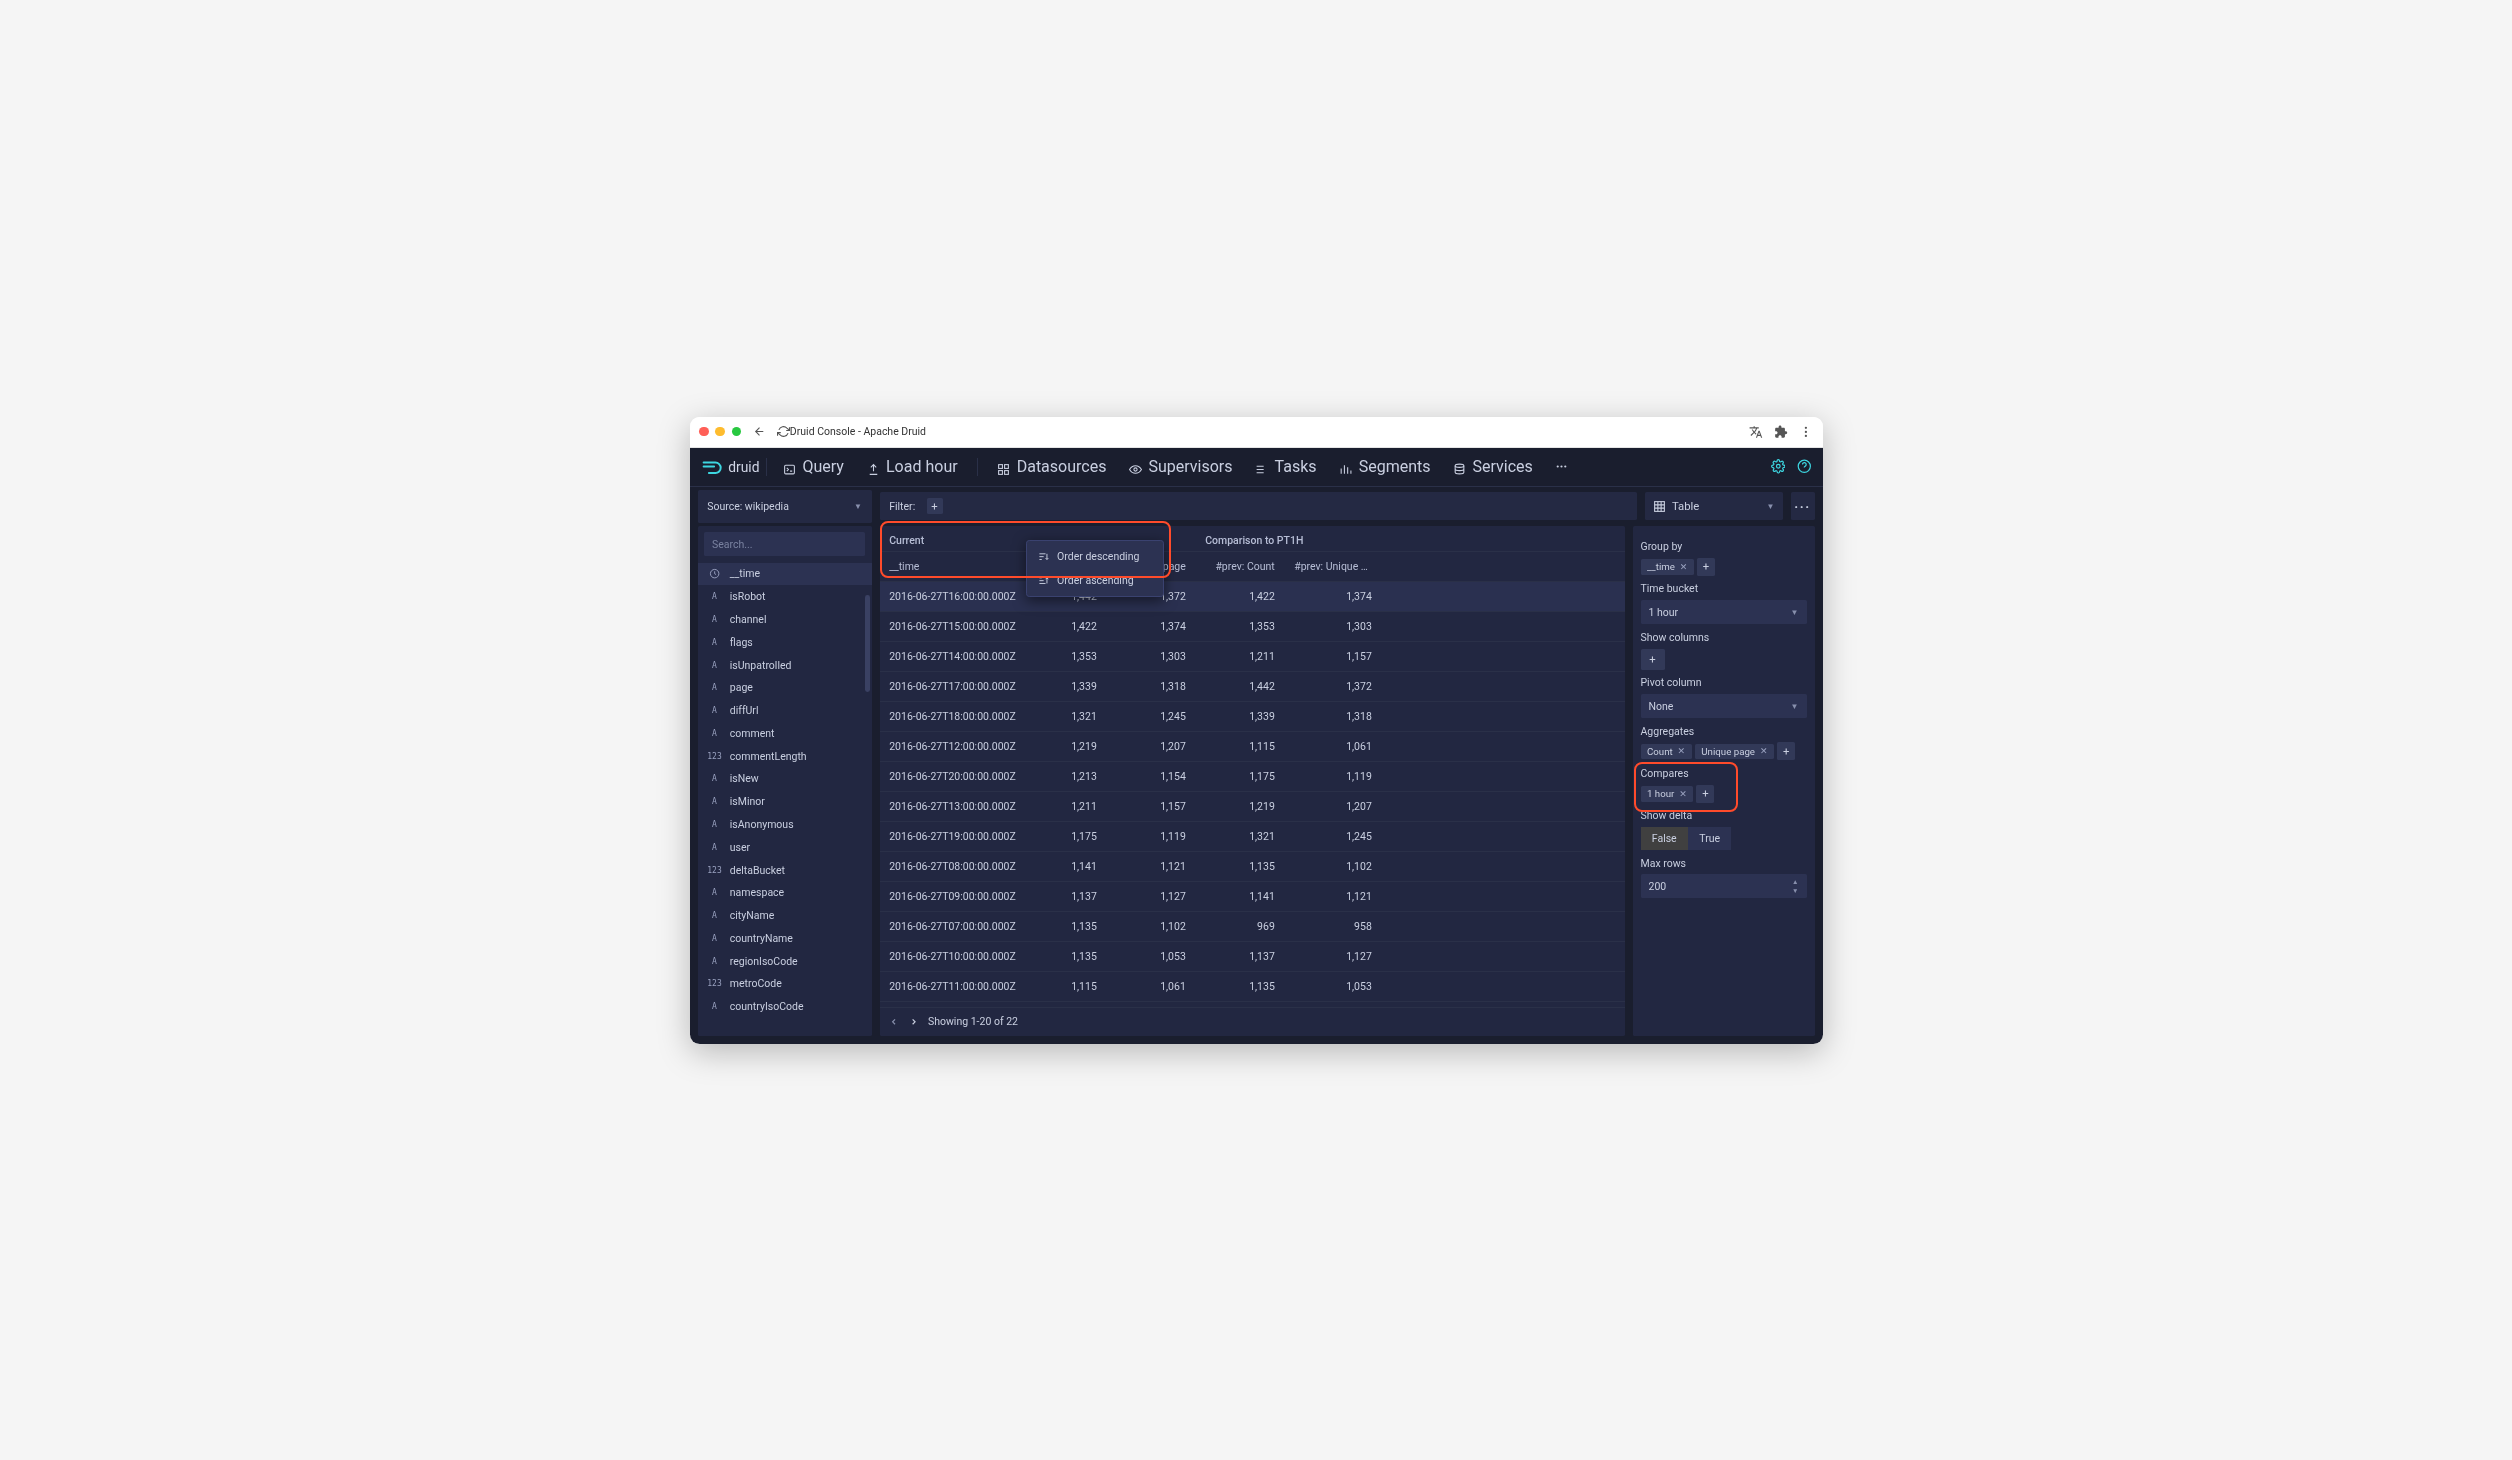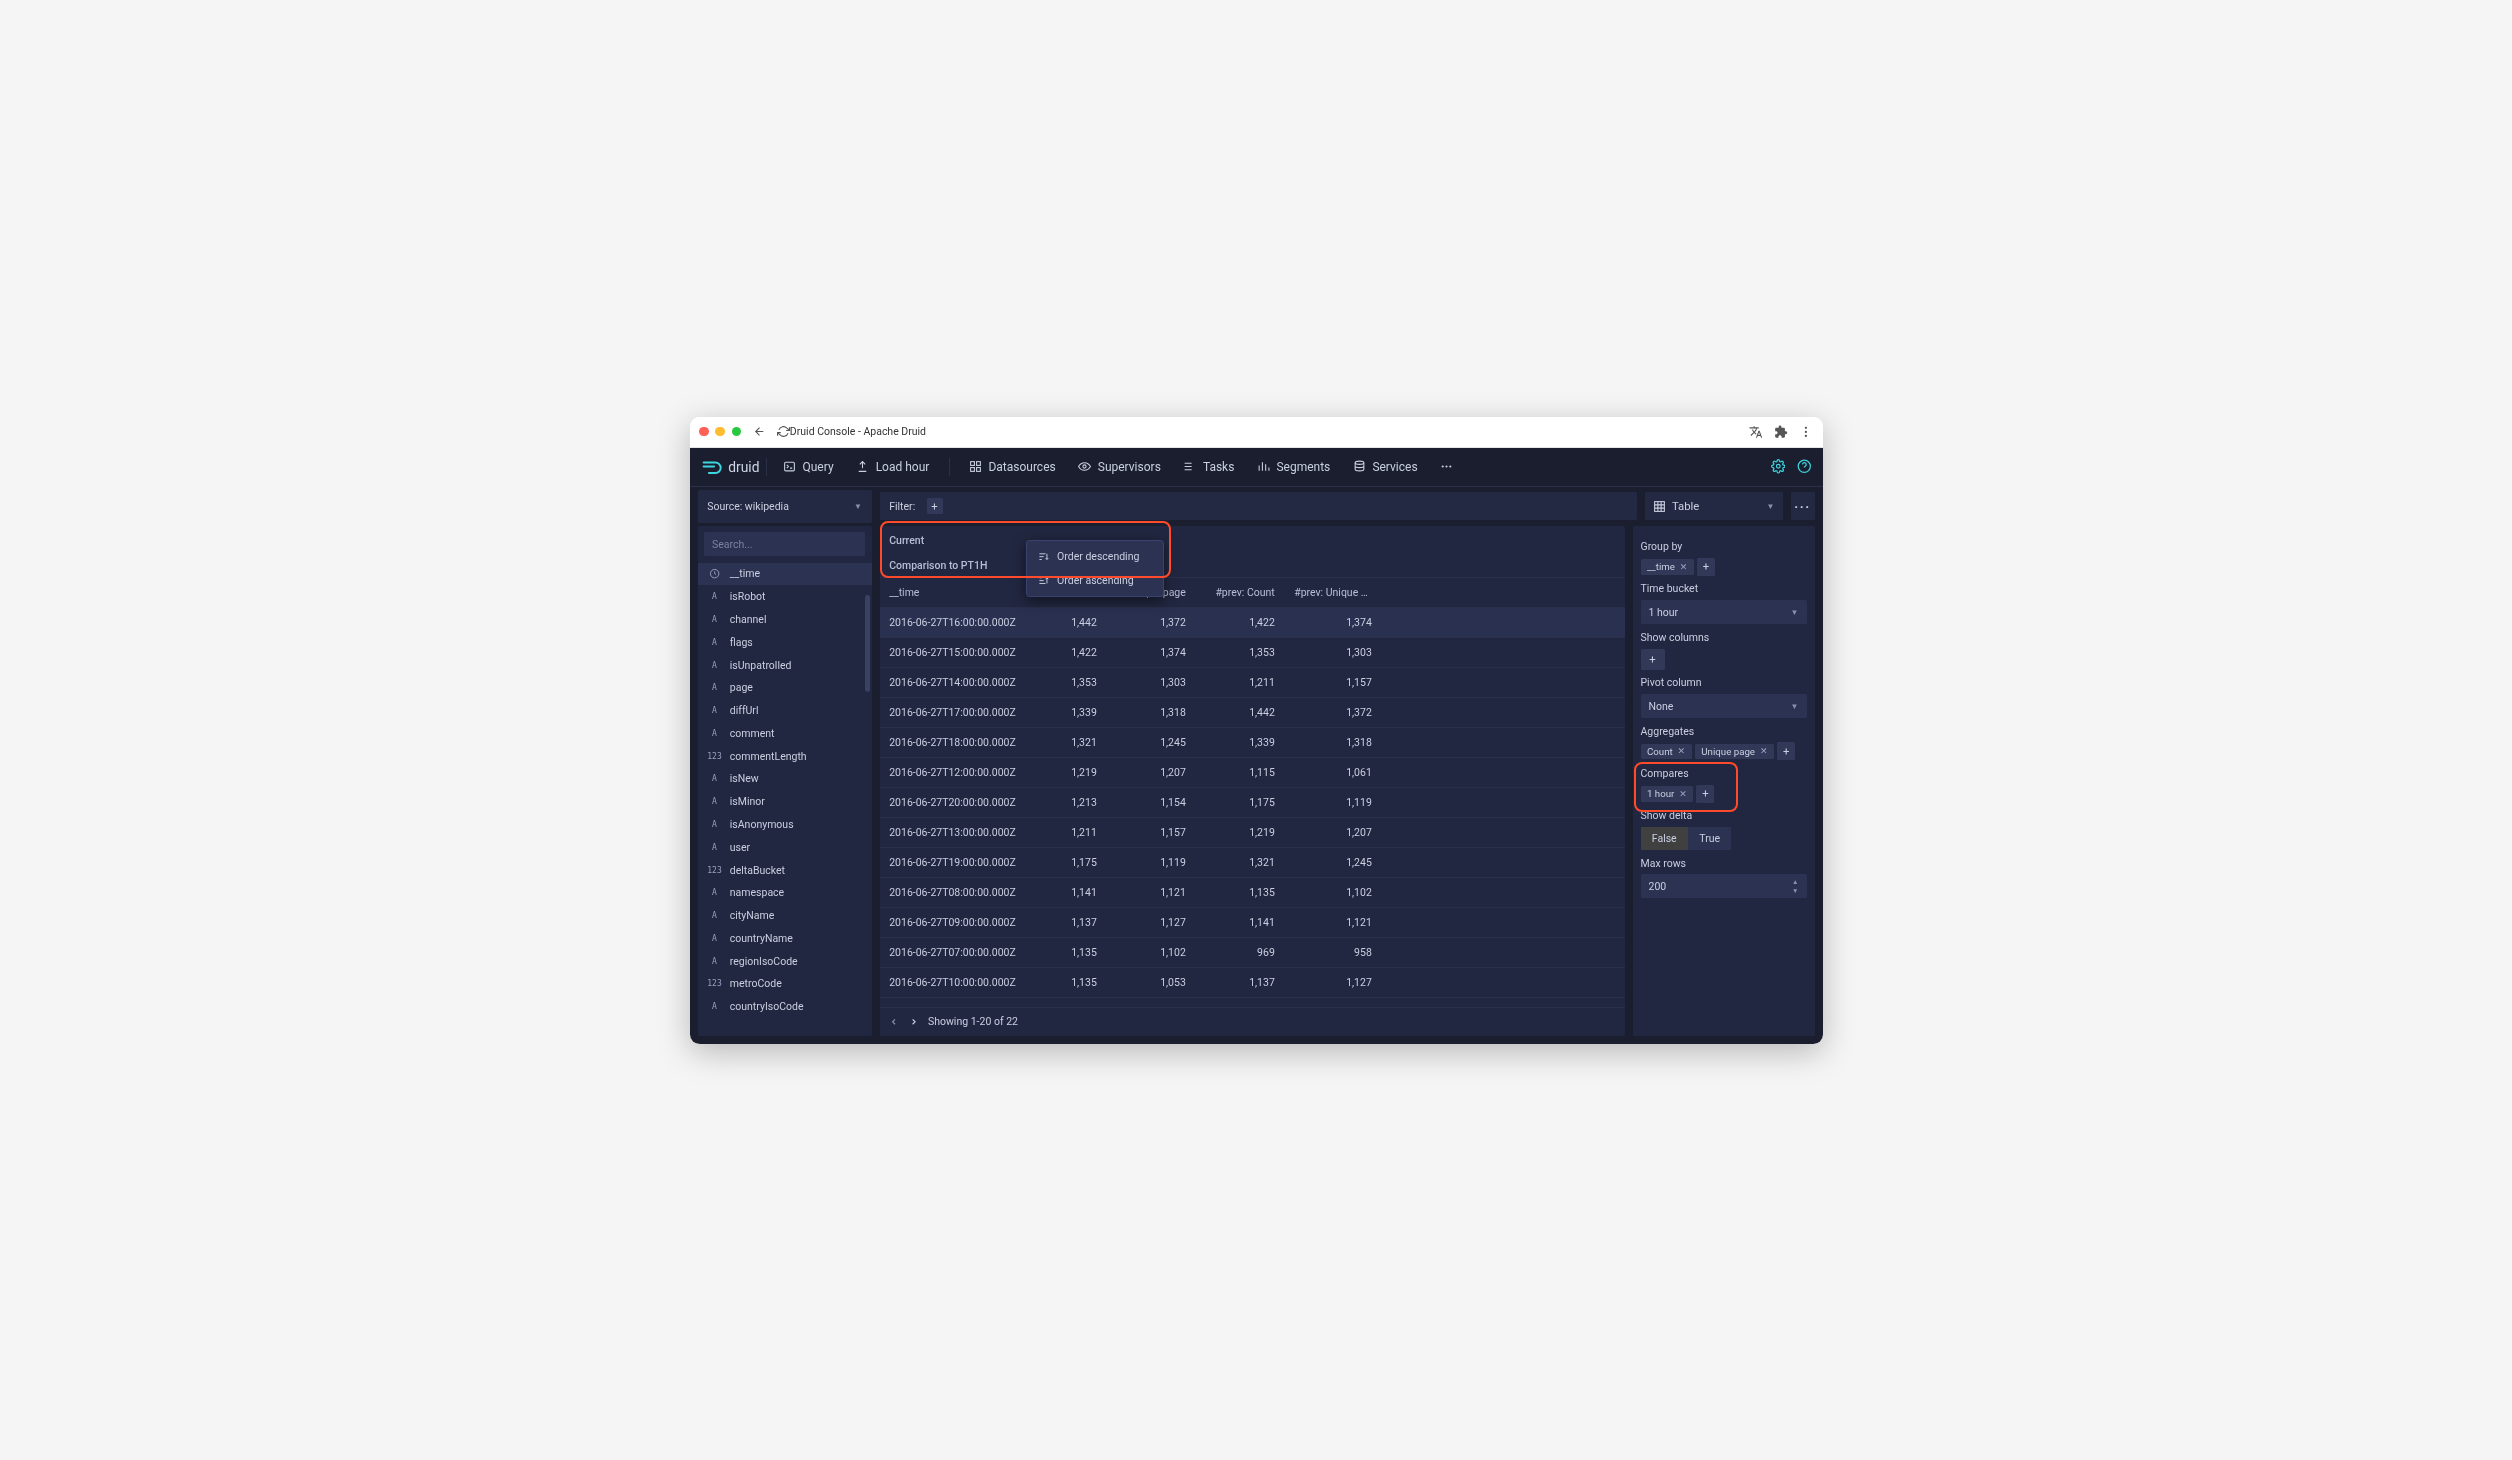--- a/index.html
+++ b/index.html
@@ -12,21 +12,21 @@
   .navicons { display:flex; gap:11.3px; color:#555; }
   .navicons span{cursor:pointer;}
   .titletext { flex:1; text-align:left; font-size:10.5px; color:#333;}
   .righticons { display:flex; gap:11.3px; color:#555;}
   .app { background:#1a1e2e; color:#c9cfe0; }
   .topbar { display:flex; align-items:center; height:39px; padding:0 11.3px; border-bottom:0.8px solid #2a3048;}
   .logo { display:flex; align-items:center; gap:6.5px; }
   .logo svg { width:21px; height:21px;}
   .logo-text { font-size:13.8px; color:#d0d5e5; font-weight:400;}
   .navitems { display:flex; align-items:center; gap:3.2px;}
-  .navitem { display:flex; align-items:flex-start; gap:6.5px; padding:4.9px 9.7px; font-size:12px; color:#c9cfe0; cursor:pointer;}
+  .navitem { display:flex; align-items:flex-end; gap:6.5px; padding:4.9px 9.7px; font-size:16px; color:#c9cfe0; cursor:pointer;}
   .navitem .ni-icon { width:13px; height:13px; display:flex; align-items:center; justify-content:center;}
   .navsep { width:0.8px; height:18px; background:#2a3048; margin:0 6.5px;}
   .topbar-right { margin-left:auto; display:flex; gap:11.3px;}
   .gearicon, .helpicon { color:#3dd6e0; cursor:pointer;}
   .subbar { display:flex; align-items:center; height:39px; gap:8px; padding:0 8px;}
   .srcsel { width:174px; height:33px; background:#242943; display:flex; align-items:center; padding:0 9.7px; font-size:10.5px; justify-content:space-between; border-radius:1.6px;}
   .caret { font-size:8px; color:#8890ad;}
   .filterarea { flex:1; height:27.5px; background:#242943; display:flex; align-items:center; padding:0 9.7px; font-size:10.5px; gap:11.3px; border-radius:1.6px;}
   .plusbtn { width:16px; height:16px; display:flex; align-items:center; justify-content:center; background:#323958; border-radius:1.6px; font-size:11.3px; cursor:pointer;}
   .viewsel { width:138px; height:27.5px; background:#242943; display:flex; align-items:center; padding:0 8px; gap:6.5px; font-size:11.3px; border-radius:1.6px;}
@@ -35,21 +35,21 @@
   .leftcol { width:174px; background:#222741; border-radius:1.6px; display:flex; flex-direction:column;}
   .searchbox { margin:6.5px; }
   .searchbox input { width:100%; height:24px; background:#2c3252; border:none; color:#c9cfe0; padding:0 8px; font-size:10.5px; border-radius:1.6px;}
   .searchbox input::placeholder{color:#7a82a0;}
   .collist { flex:1; overflow-y:auto; position:relative;}
   .collist::-webkit-scrollbar{width:6.5px;} .collist::-webkit-scrollbar-thumb{background:#3a4163; border-radius:3.2px;}
   .colitem { display:flex; align-items:center; gap:8px; padding:4.9px 9.7px; font-size:10.5px; cursor:pointer;}
   .colitem.hover{ background:#2c3252;}
   .typetag { font-size:8px; color:#9aa2c0; width:14.6px; text-align:center; font-family:monospace;}
   .centercol { flex:1; background:#222741; border-radius:1.6px; display:flex; flex-direction:column; position:relative;}
-  .tableheader-row { display:flex; border-bottom:0.8px solid #2a3048;flex-direction:column;}
+  .tableheader-row { display:flex; border-bottom:0.8px solid #2a3048;}
   .group-header { font-size:10.5px; color:#b7bed6; padding:8px 9.7px 4.9px 9.7px; font-weight:500;}
   .gh-current { width:316px;}
   .gh-comparison { flex:1;}
   .colheader-row { display:flex; border-bottom:0.8px solid #2a3048;}
   .ch { font-size:10.5px; color:#b7bed6; padding:8px 9.7px; overflow:hidden; white-space:nowrap; text-overflow:ellipsis;}
   .c-time{width:138px;} .c-count{width:89px;} .c-unique{width:89px;} .c-pcount{width:89px;} .c-punique{width:97px;}
   .tbody { flex:1; overflow-y:auto;}
   .trow { display:flex; border-bottom:0.8px solid #2a3048;}
   .trow.hover{background:#2a3050;}
   .td { font-size:10.5px; color:#c9cfe0; padding:8px 9.7px; overflow:hidden; white-space:nowrap;}

